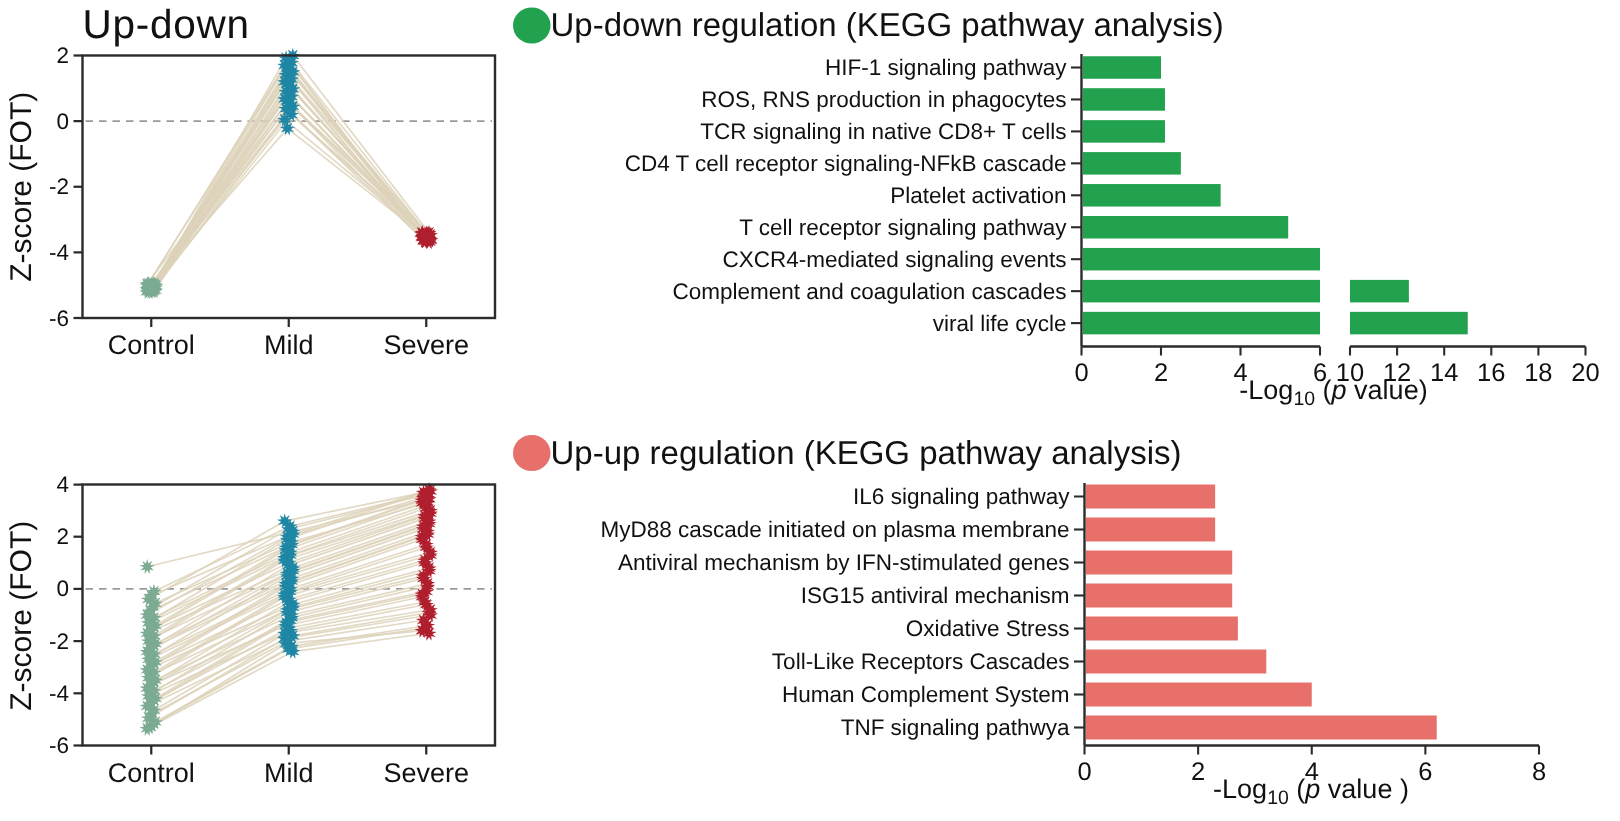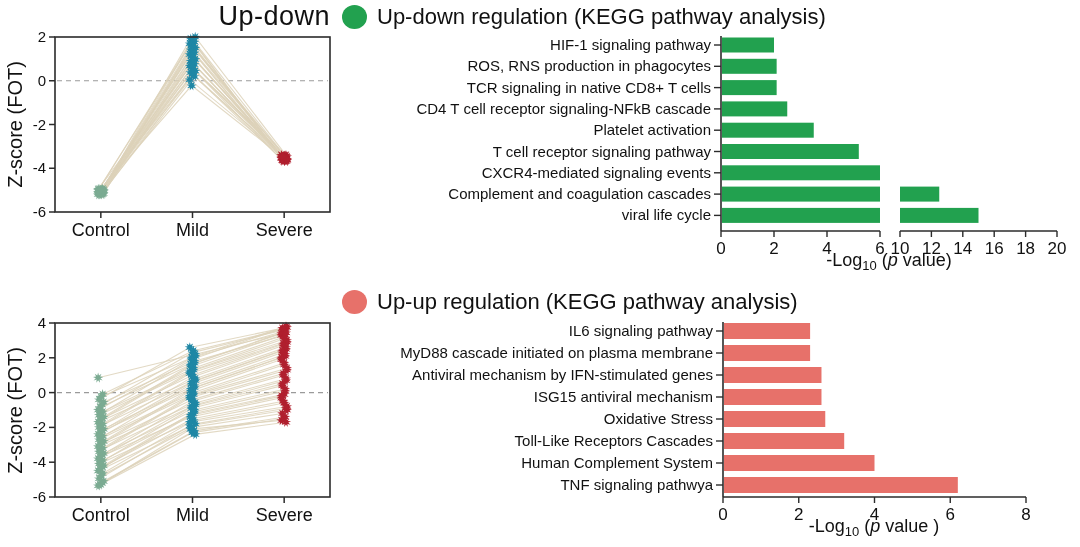--- a/index.html
+++ b/index.html
@@ -3,27 +3,27 @@
 <meta charset="utf-8">
 <style>
   html,body{margin:0;padding:0;background:#fff;}
   .figure{position:relative;width:1080px;height:547px;background:#fff;
     font-family:"Liberation Sans",sans-serif;color:#111;overflow:hidden;}
   .panel{position:absolute;}
   .panel.tl{left:0;top:0;width:340px;height:278px;}
   .panel.tr{left:340px;top:0;width:740px;height:278px;}
   .panel.bl{left:0;top:285px;width:340px;height:262px;}
   .panel.br{left:340px;top:285px;width:740px;height:262px;}
-  .chart-title{position:absolute;left:55px;width:275px;text-align:right;top:1px;
+  .chart-title{position:absolute;left:55px;width:275px;text-align:left;top:1px;
     font-size:27px;font-weight:500;letter-spacing:.5px;}
   .ylab{position:absolute;left:0;width:30px;display:flex;align-items:center;justify-content:center;}
   .ylab span{transform:rotate(-90deg);white-space:nowrap;font-size:20px;}
   .tl .ylab{top:37px;height:175px;}
   .bl .ylab{top:38px;height:174px;}
-  .legend{position:absolute;left:2px;top:4px;display:flex;align-items:center;gap:10px;z-index:2;}
+  .legend{position:absolute;left:2px;top:4px;display:flex;align-items:center;z-index:2;}
   .dot{width:25px;height:24px;border-radius:50%;display:inline-block;}
   .ltext{font-size:22px;white-space:nowrap;}
   svg{position:absolute;left:0;top:0;}
   svg text{font-family:"Liberation Sans",sans-serif;fill:#111;}
 </style>
 </head>
 <body>
 
 <div class="figure">
 

